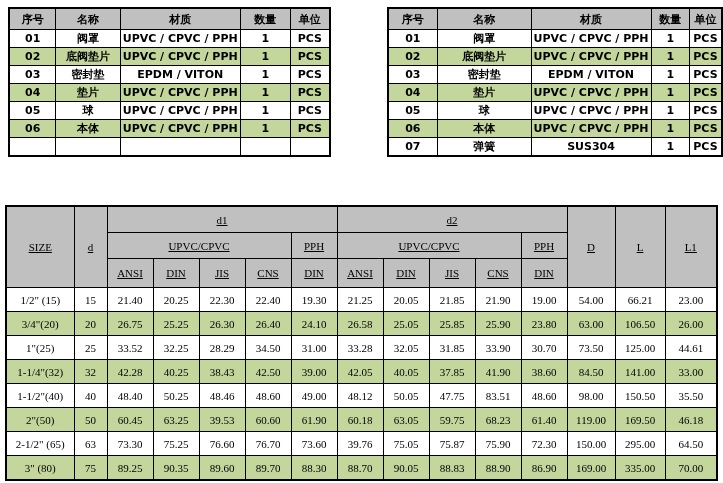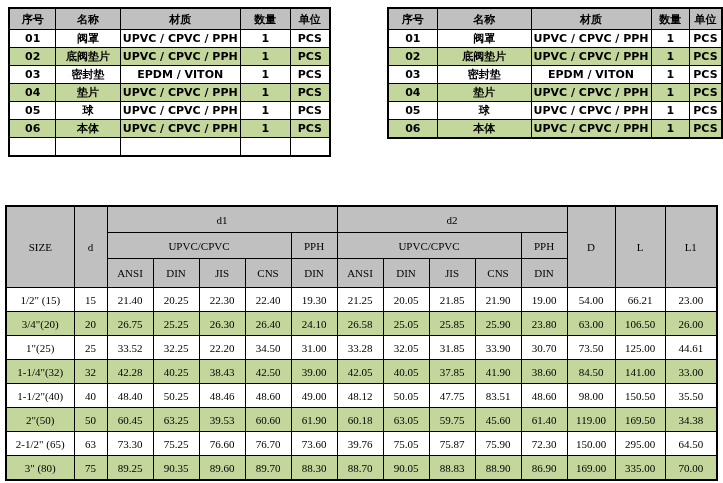--- a/index.html
+++ b/index.html
@@ -71,21 +71,21 @@
   }
   table.dim-table th, table.dim-table td {
     border: 1px solid #000;
     text-align: center;
     vertical-align: middle;
     padding: 0 1px;
     overflow: hidden;
     white-space: nowrap;
     font-weight: normal;
   }
-  table.dim-table thead th { background: var(--header-bg, #c0c0c0); height: 25px; }
+  table.dim-table thead th { background: var(--header-bg, #c0c0c0); height: 25px; text-decoration: underline; }
   table.dim-table thead tr.std-row th { height: 28px; }
   table.dim-table tbody td { height: 23px; }
   table.dim-table tbody tr:nth-child(even) td { background: var(--stripe-bg, #c3d69b); }
 </style>
 </head>
 <body>
 
 <div class="canvas">
 
   <div class="top-section">
@@ -209,20 +209,27 @@
             <td>05</td>
             <td>球</td>
             <td>UPVC / CPVC / PPH</td>
             <td>1</td>
             <td>PCS</td>
           </tr>
           <tr>
             <td>06</td>
             <td>本体</td>
             <td>UPVC / CPVC / PPH</td>
+            <td>1</td>
+            <td>PCS</td>
+          </tr>
+          <tr>
+            <td>07</td>
+            <td>弹簧</td>
+            <td>SUS304</td>
             <td>1</td>
             <td>PCS</td>
           </tr>
         </tbody>
     </table>
   </div>
 
 
   <table class="dim-table">
     <colgroup>
@@ -304,21 +311,21 @@
           <td>23.80</td>
           <td>63.00</td>
           <td>106.50</td>
           <td>26.00</td>
         </tr>
         <tr>
           <td>1"(25)</td>
           <td>25</td>
           <td>33.52</td>
           <td>32.25</td>
-          <td>22.20</td>
+          <td>28.29</td>
           <td>34.50</td>
           <td>31.00</td>
           <td>33.28</td>
           <td>32.05</td>
           <td>31.85</td>
           <td>33.90</td>
           <td>30.70</td>
           <td>73.50</td>
           <td>125.00</td>
           <td>44.61</td>
@@ -361,25 +368,25 @@
           <td>2"(50)</td>
           <td>50</td>
           <td>60.45</td>
           <td>63.25</td>
           <td>39.53</td>
           <td>60.60</td>
           <td>61.90</td>
           <td>60.18</td>
           <td>63.05</td>
           <td>59.75</td>
-          <td>45.60</td>
+          <td>68.23</td>
           <td>61.40</td>
           <td>119.00</td>
           <td>169.50</td>
-          <td>34.38</td>
+          <td>46.18</td>
         </tr>
         <tr>
           <td>2-1/2" (65)</td>
           <td>63</td>
           <td>73.30</td>
           <td>75.25</td>
           <td>76.60</td>
           <td>76.70</td>
           <td>73.60</td>
           <td>39.76</td>

